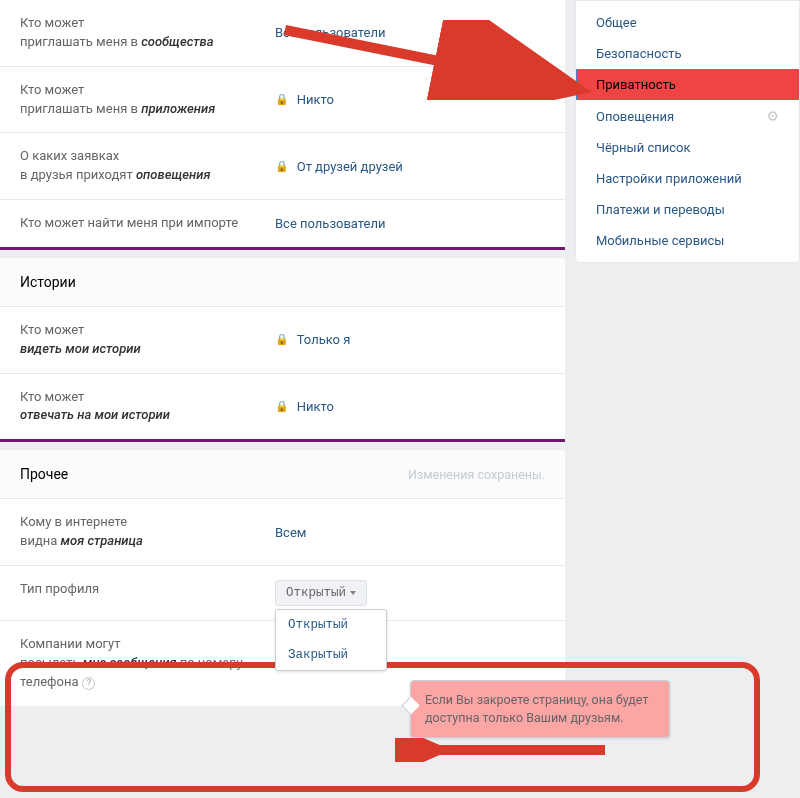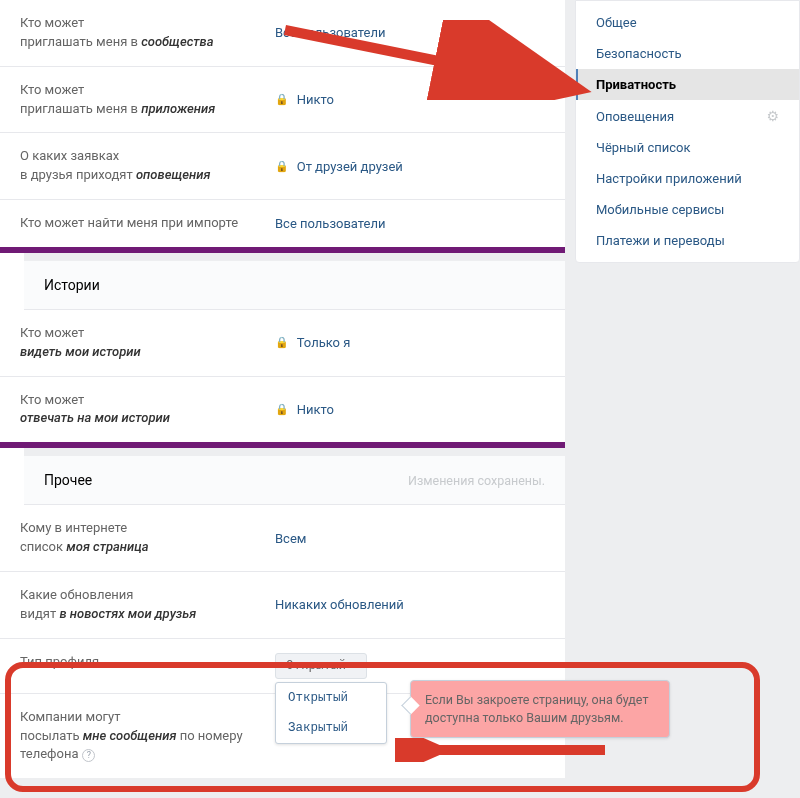--- a/index.html
+++ b/index.html
@@ -28,33 +28,33 @@
   .sidebar-item {
     padding: 8px 20px;
     color: #2a5885;
     cursor: pointer;
     position: relative;
     display: flex;
     align-items: center;
     justify-content: space-between;
   }
   .sidebar-item.active {
-    background: #e5e5e5;
+    background: #ef4444;
     color: #000;
-    font-weight: 700;
+    font-weight: 400;
   }
   .sidebar-item.active::before {
     content: "";
     position: absolute;
     left: 0; top: 0; bottom: 0;
     width: 2px;
     background: #5181b8;
   }
   .section {
-    border-bottom: 6px solid #701a75;
+    border-bottom: 3px solid #701a75;
   }
   .row {
     display: flex;
     align-items: center;
     padding: 14px 20px;
     border-top: 1px solid #e7e8ec;
   }
   .row:first-child { border-top: 0; }
   .row .label { width: 255px; line-height: 1.45; color: #656565; }
   .row .label b { color: #333; font-weight: 500; font-style: italic; }
@@ -64,21 +64,20 @@
   .section-title {
     background: #fafbfc;
     color: #000;
     padding: 16px 20px;
     font-size: 14px;
     border-top: 8px solid #edeef0;
     border-bottom: 1px solid #e7e8ec;
     display: flex;
     justify-content: space-between;
     align-items: center;
-    margin-left: 24px;
   }
   .saved { color: #c7cacd; font-size: 12.5px; font-weight: 400; }
   .gear { color: #c7cacd; font-size: 14px; }
   
   .dropdown-wrapper { position: relative; font-family: Liberation Mono, monospace; }
   .dropdown-toggle {
     display: inline-flex; align-items: center; gap: 4px;
     background: #f0f2f5;
     border: 1px solid #dce1e6;
     border-radius: 3px;
@@ -229,30 +228,23 @@
     </div>
 
     <div class="section-title">
       <span>Прочее</span>
       <span class="saved">Изменения сохранены.</span>
     </div>
     <div class="section" style="border-bottom:0">
       <div class="row">
         <div class="label">
           <span>Кому в интернете</span><br>
-          <span>список </span><b>моя страница</b>
+          <span>видна </span><b>моя страница</b>
         </div>
         <div class="value link">Всем</div>
-      </div>
-      <div class="row">
-        <div class="label">
-          <span>Какие обновления</span><br>
-          <span>видят </span><b>в новостях мои друзья</b>
-        </div>
-        <div class="value link">Никаких обновлений</div>
       </div>
       <div class="row" style="align-items:flex-start">
         <div class="label">Тип профиля</div>
         <div class="dropdown-wrapper">
           <div class="dropdown-toggle">
             <span>Открытый</span>
             <span class="caret"></span>
           </div>
           <div class="dropdown-menu">
             <div class="dropdown-item">Открытый</div>
@@ -284,24 +276,24 @@
       <span>Оповещения</span>
       <span class="gear">⚙</span>
     </div>
     <div class="sidebar-item">
         <span>Чёрный список</span>
       </div>
     <div class="sidebar-item">
         <span>Настройки приложений</span>
       </div>
     <div class="sidebar-item">
+        <span>Платежи и переводы</span>
+      </div>
+    <div class="sidebar-item">
         <span>Мобильные сервисы</span>
-      </div>
-    <div class="sidebar-item">
-        <span>Платежи и переводы</span>
       </div>
   </div>
 </div>
 
 <div class="tooltip">Если Вы закроете страницу, она будет доступна только Вашим друзьям.</div>
 
 <div class="anno-box"></div>
 
 <div class="arrow" style="left:280px; top:20px;">
   <svg width="320" height="80">

